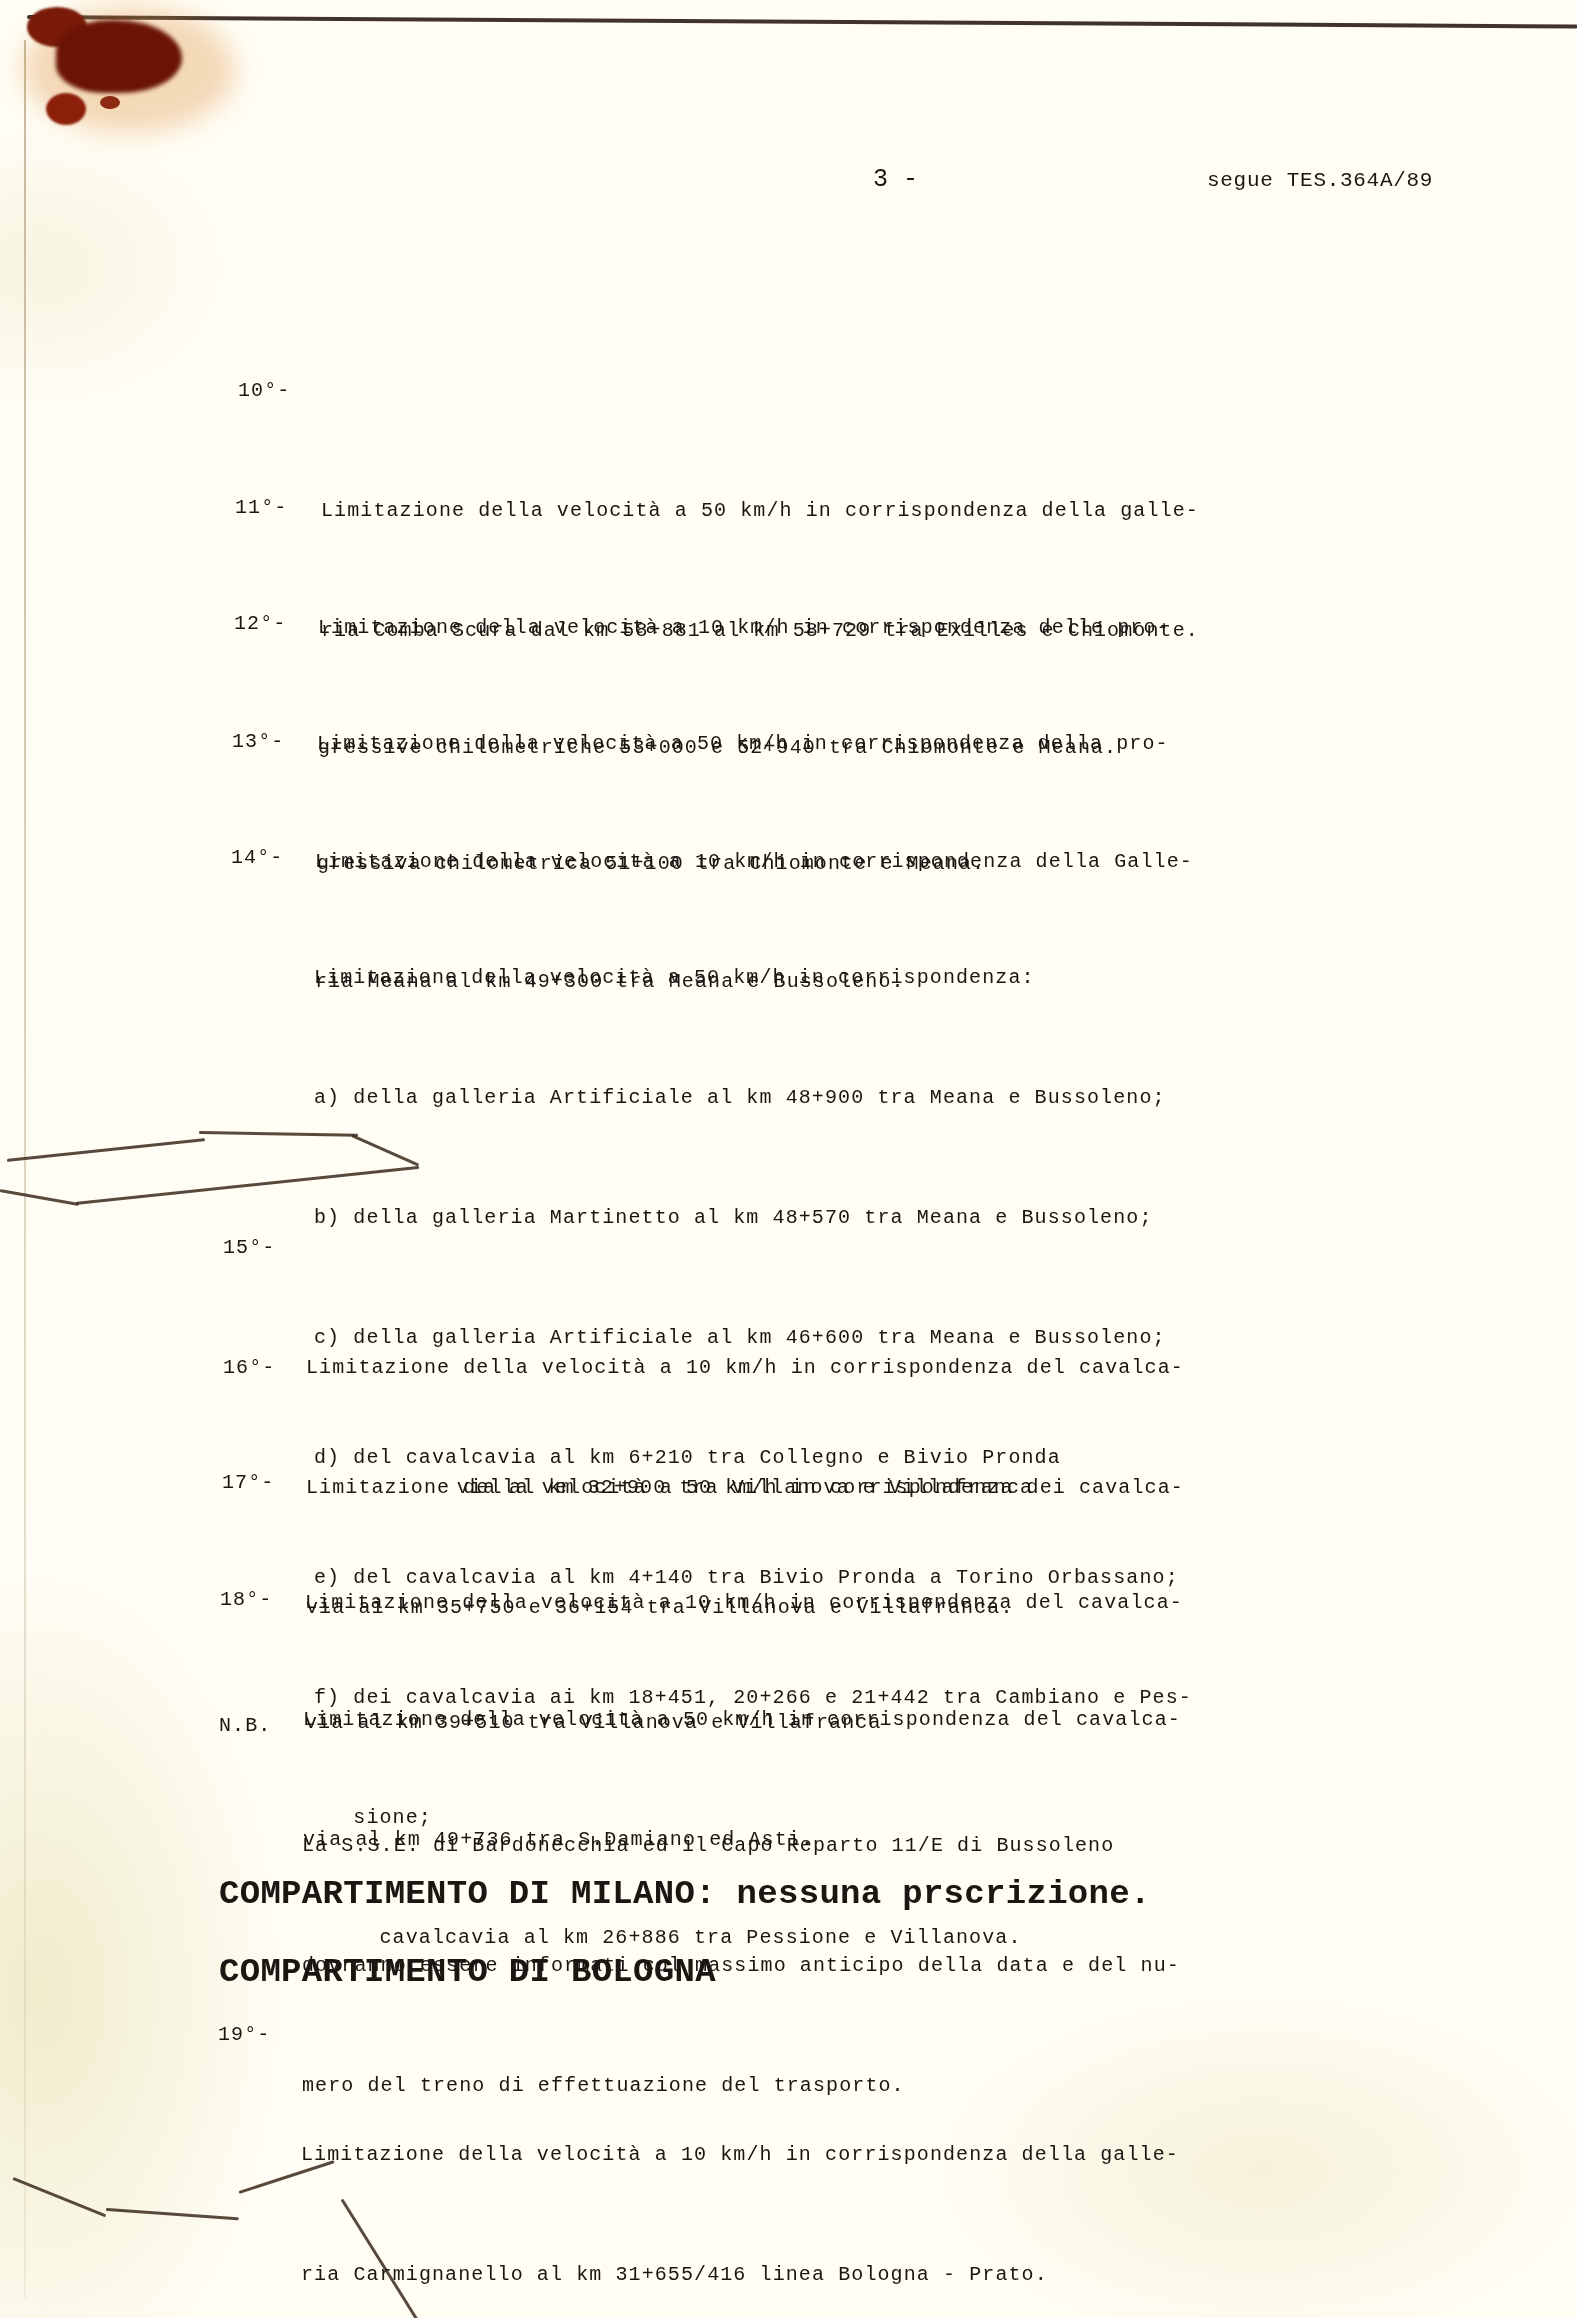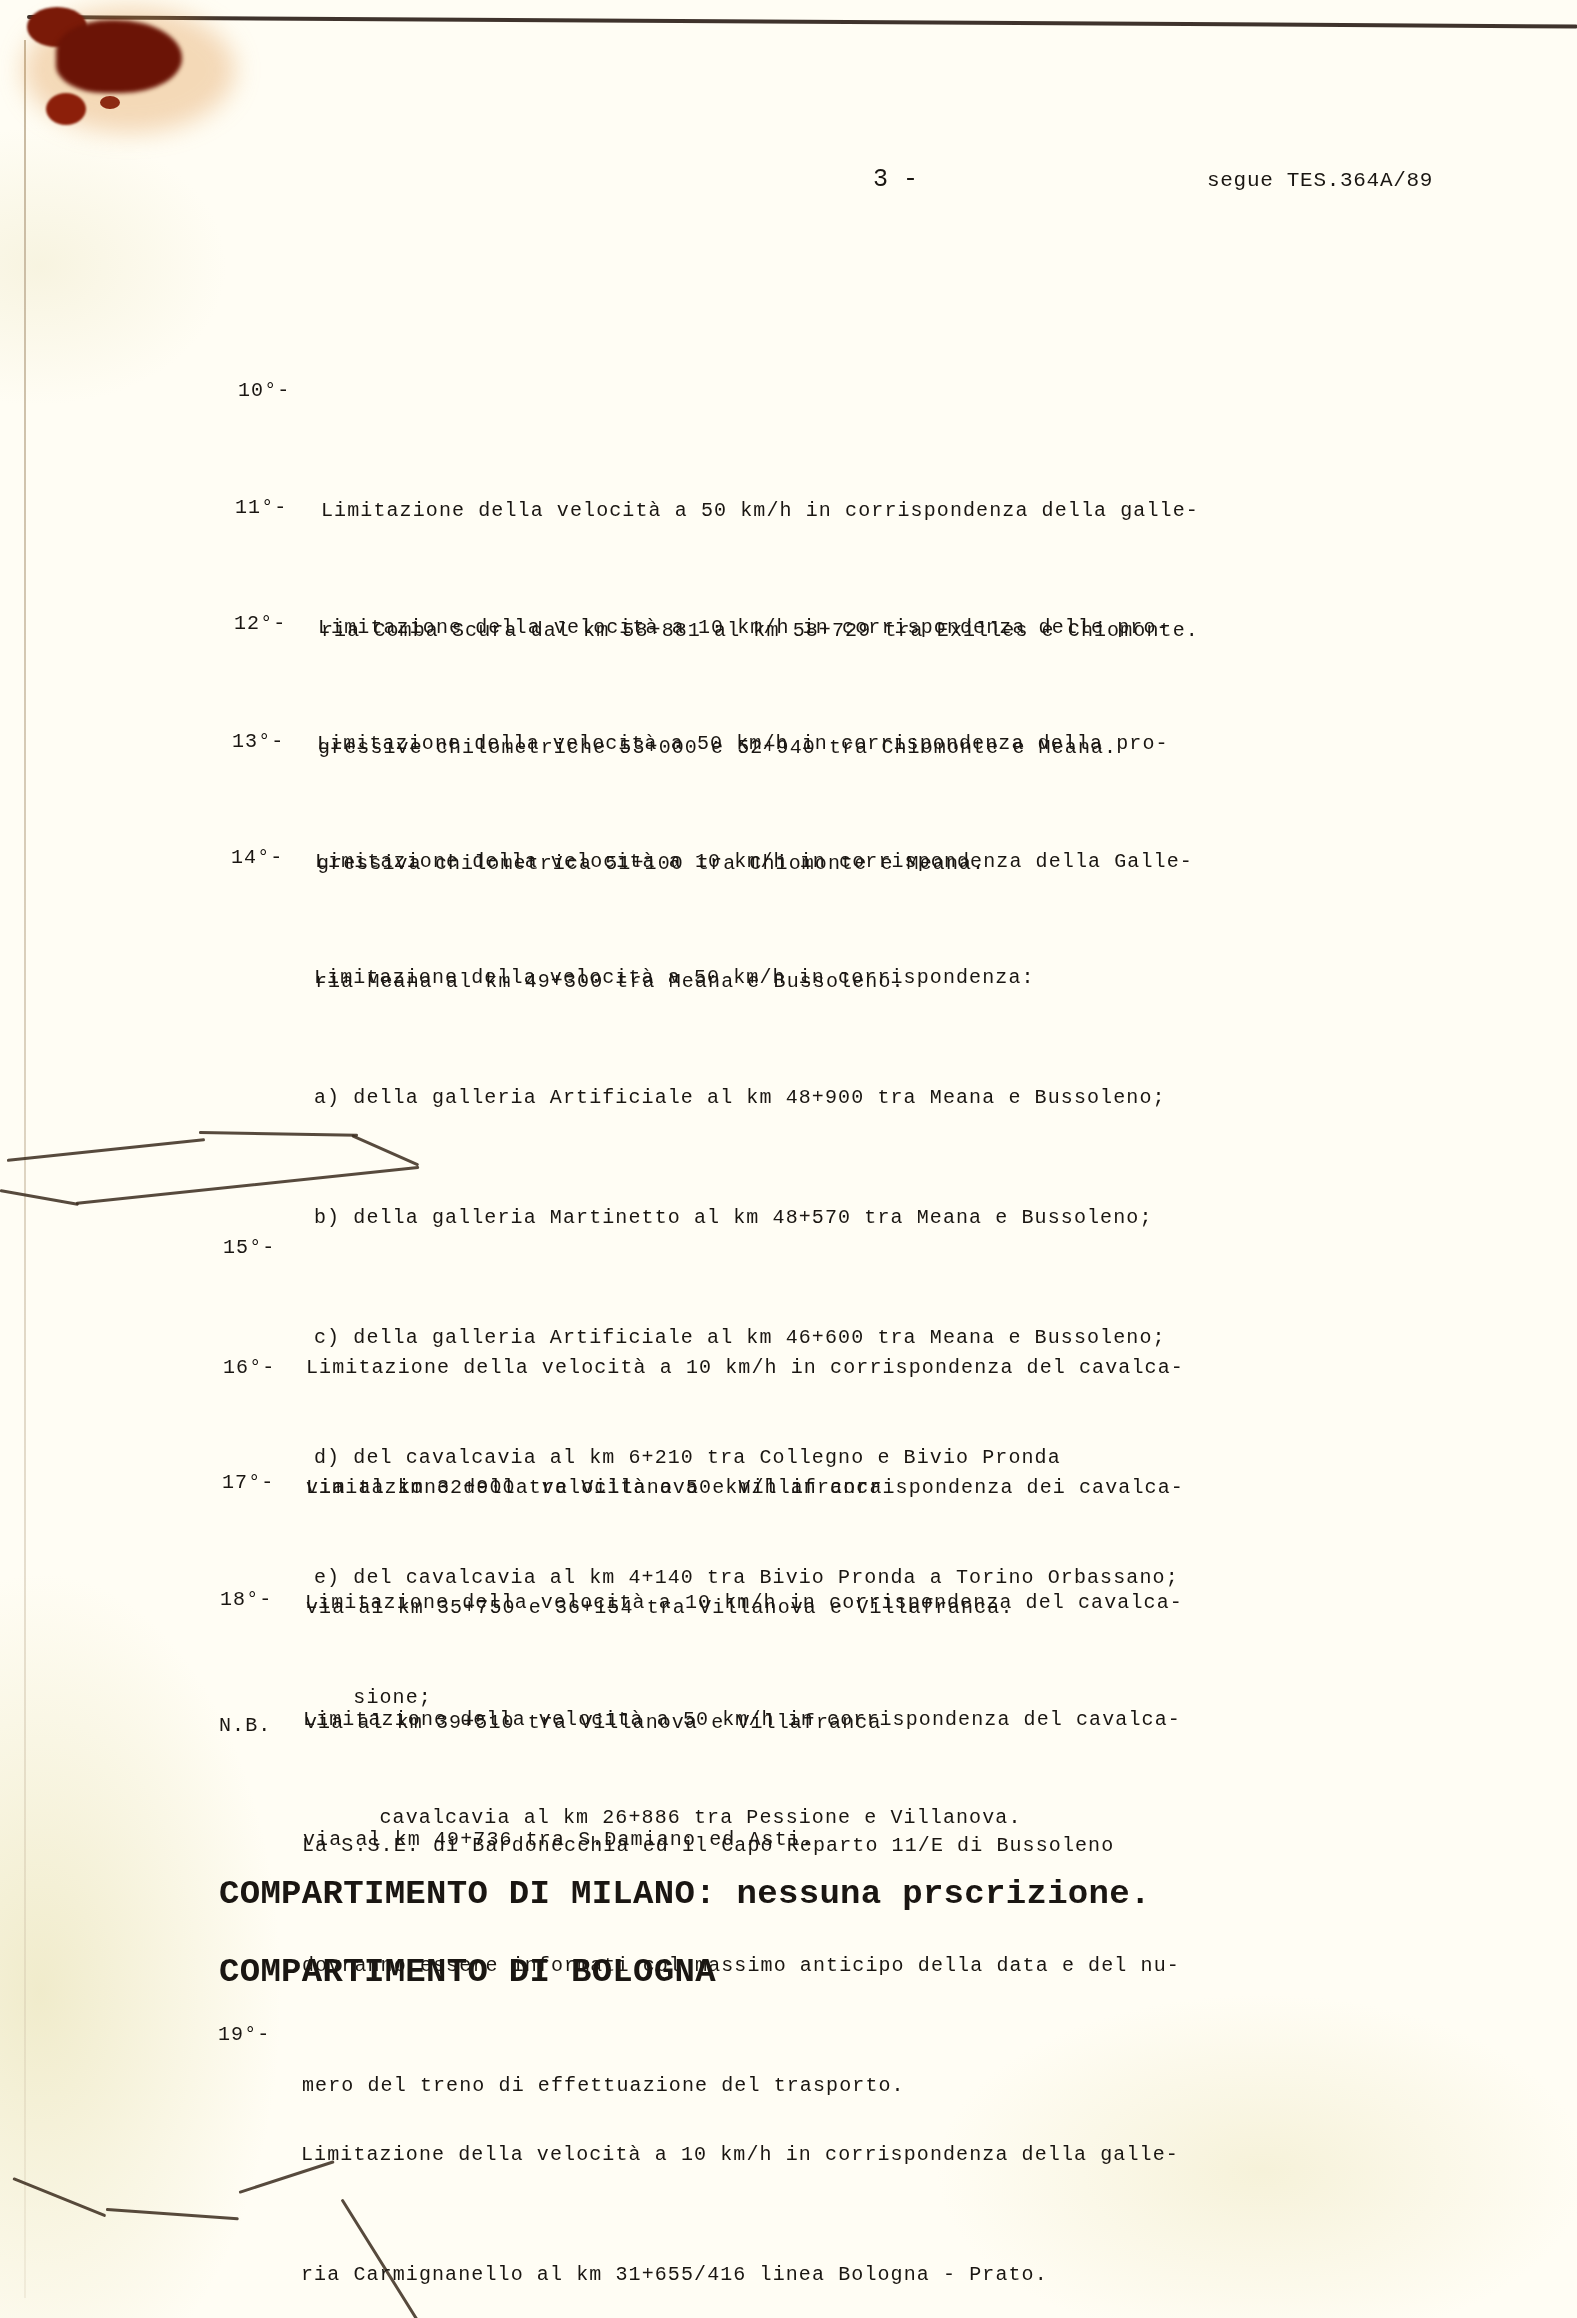--- a/index.html
+++ b/index.html
@@ -96,25 +96,26 @@
   </div>
 
   <div class="item" style="left:231px;top:838px;">
     <span class="num">14°-</span>
     <span class="line">Limitazione della velocità a 50 km/h in corrispondenza:</span>
     <span class="sub">a) della galleria Artificiale al km 48+900 tra Meana e Bussoleno;</span>
     <span class="sub">b) della galleria Martinetto al km 48+570 tra Meana e Bussoleno;</span>
     <span class="sub">c) della galleria Artificiale al km 46+600 tra Meana e Bussoleno;</span>
     <span class="sub">d) del cavalcavia al km 6+210 tra Collegno e Bivio Pronda</span>
     <span class="sub">e) del cavalcavia al km 4+140 tra Bivio Pronda a Torino Orbassano;</span>
+    <span class="sub">f) dei cavalcavia ai km 18+451, 20+266 e 21+442 tra Cambiano e Pes-</span>
     <span class="sub">   sione;</span>
     <span class="sub">     cavalcavia al km 26+886 tra Pessione e Villanova.</span>
   </div>
 
-  <div class="item" style="left:223px;top:1228px;">
+  <div class="item" style="left:223px;top:1228px;text-align:center;">
     <span class="num">15°-</span>
     <span class="line">Limitazione della velocità a 10 km/h in corrispondenza del cavalca-</span>
     <span class="line">via al km 32+900 tra Villanova e Villafranca</span>
   </div>
 
   <div class="item" style="left:223px;top:1348px;">
     <span class="num">16°-</span>
     <span class="line">Limitazione della velocità a 50 km/h in corrispondenza dei cavalca-</span>
     <span class="line">via ai km 35+750 e 36+154 tra Villanova e Villafranca.</span>
   </div>

